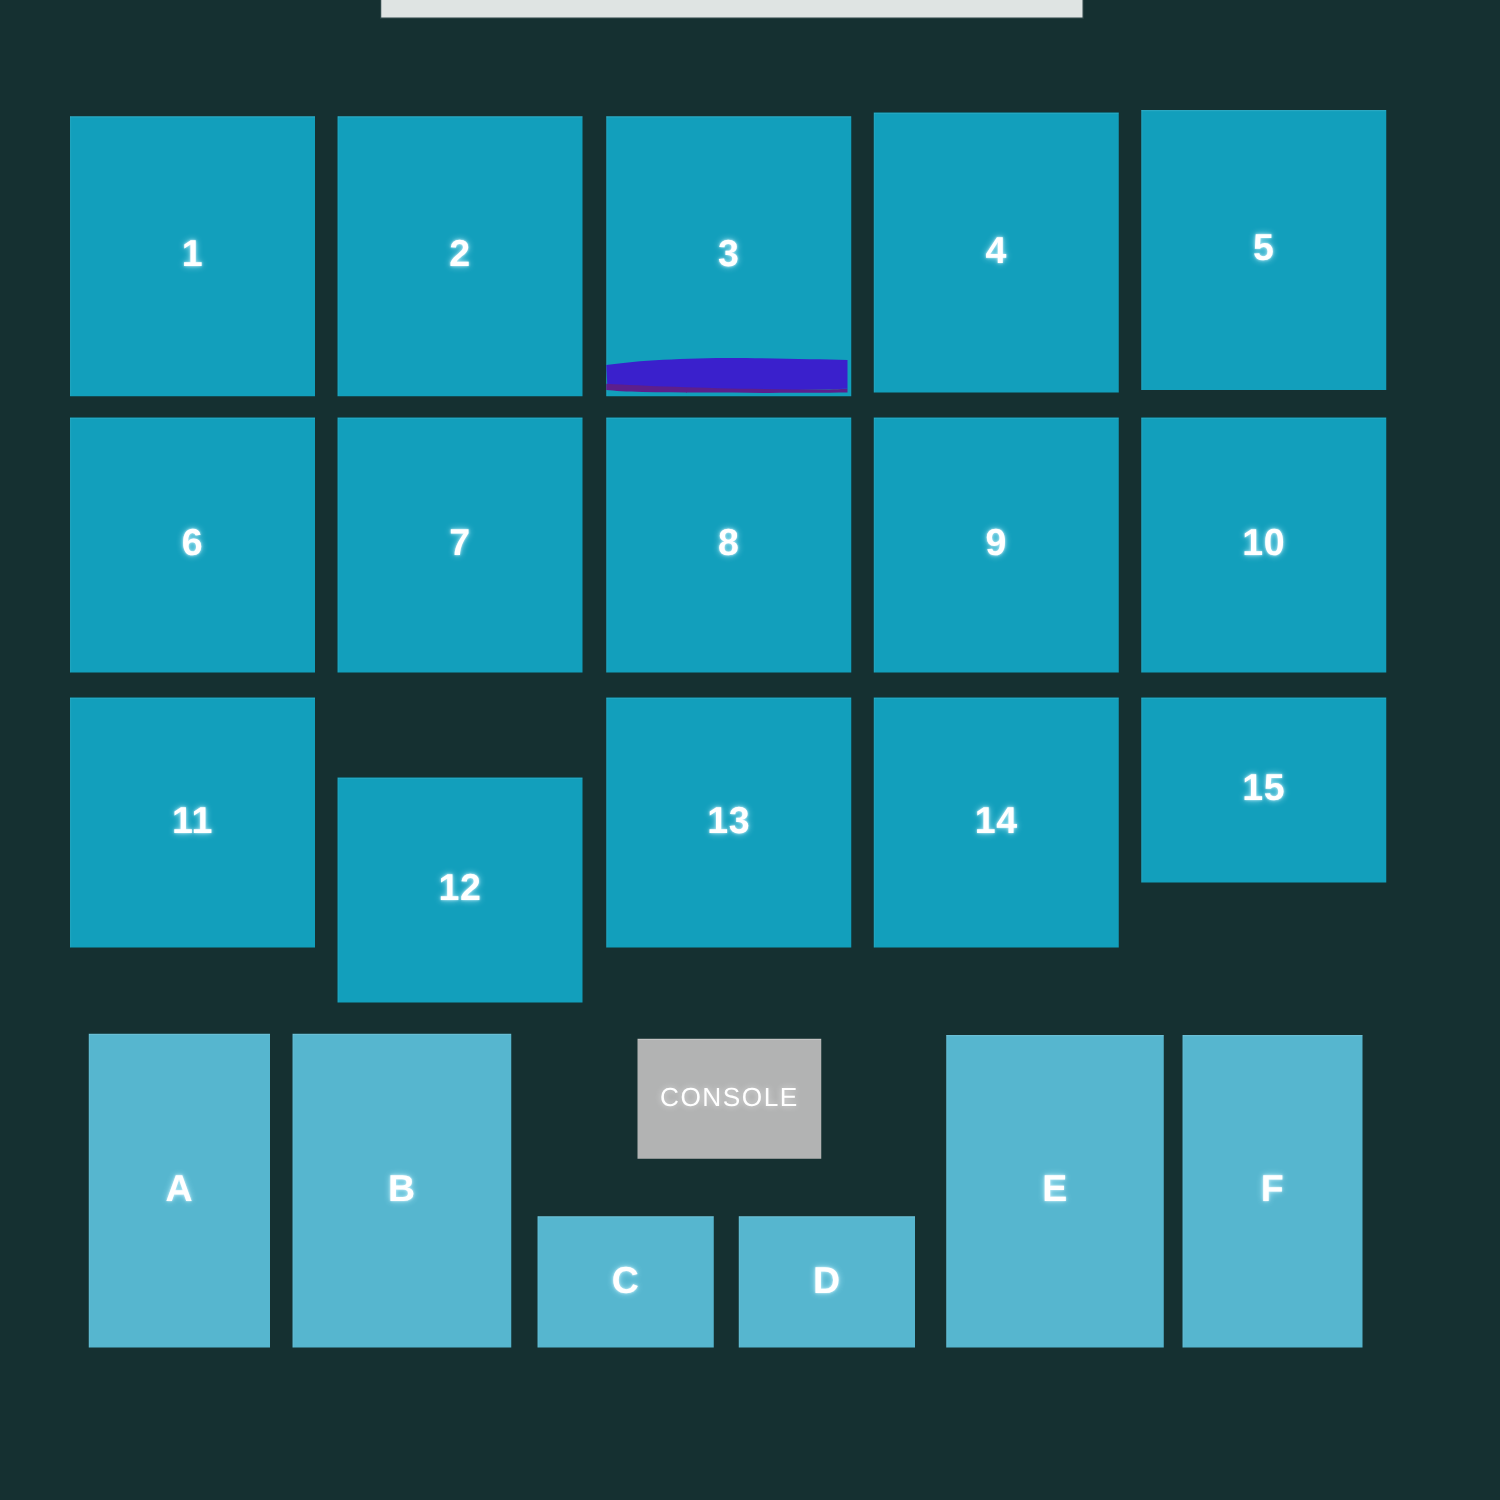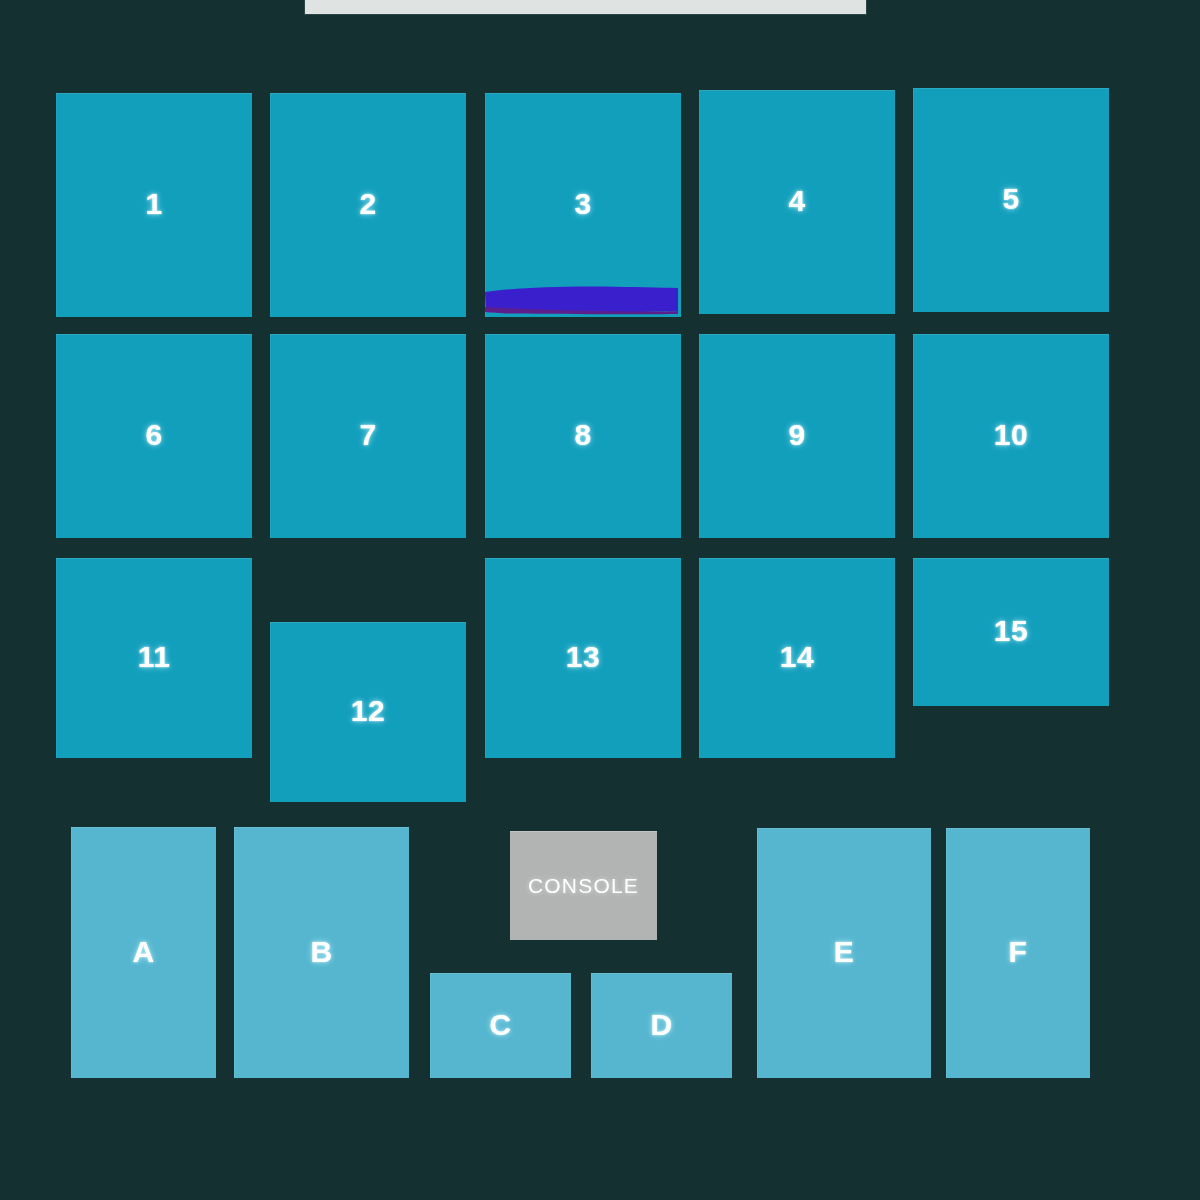--- a/index.html
+++ b/index.html
@@ -61,21 +61,21 @@
     line-height: 1;
     transform: translateY(-1px);
   }
 
   
   .console-box {
     position: absolute;
     left: 510px;
     top: 831px;
     width: 147px;
-    height: 109px;
+    height: 96px;
     background: #b2b3b3;
     display: flex;
     align-items: center;
     justify-content: center;
     box-sizing: border-box;
     box-shadow: inset 0 1px 0 rgba(255,255,255,0.22);
   }
   .console-box .blk-label {
     color: #ffffff;
     font-size: 21px;

